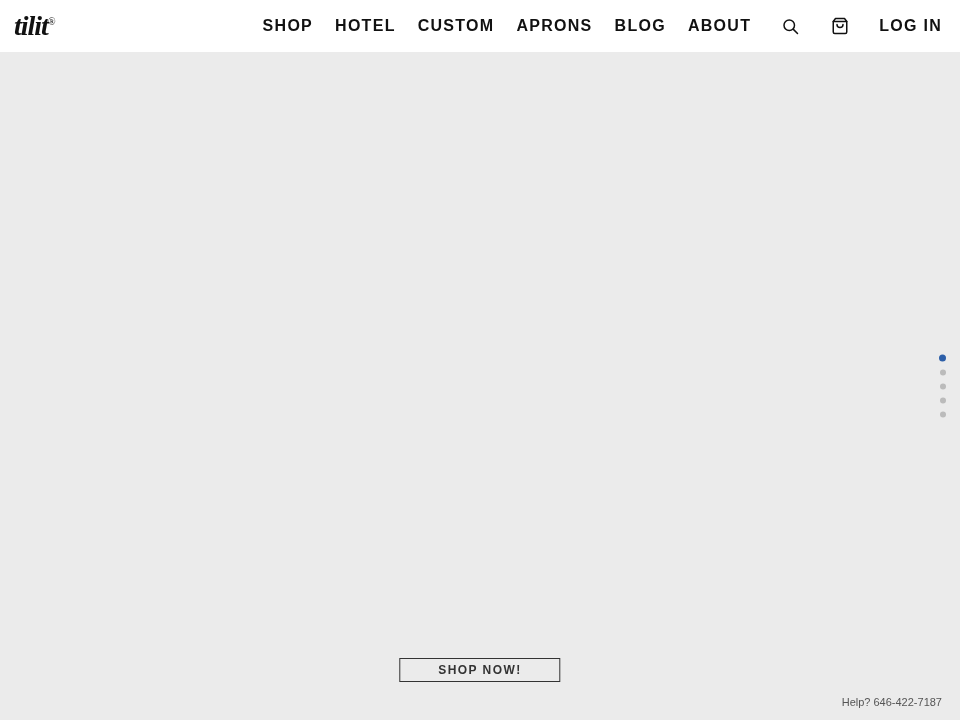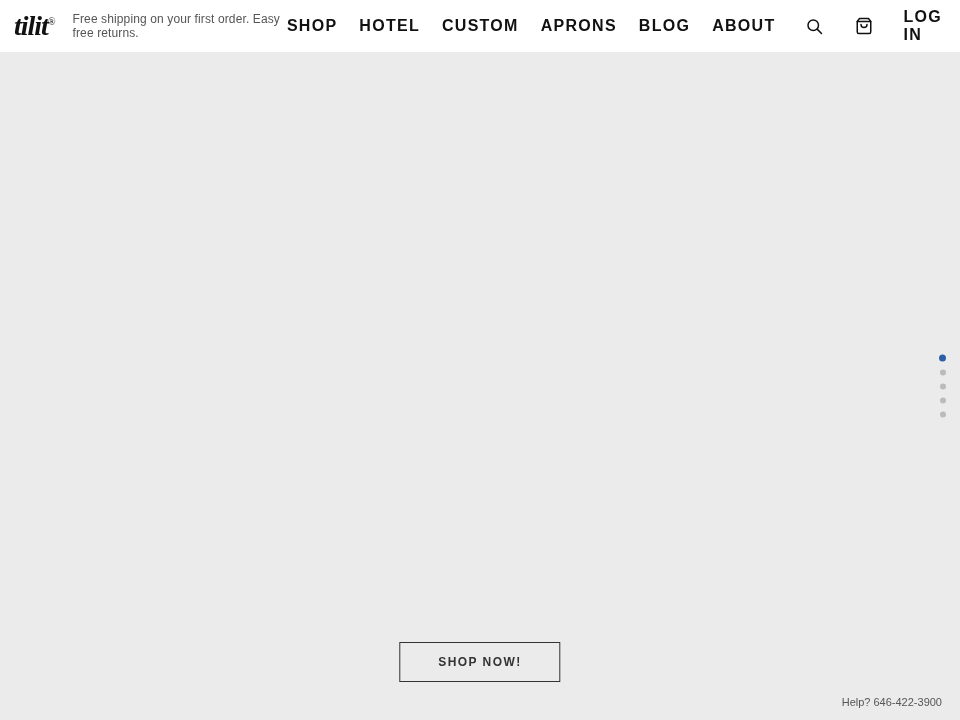--- a/index.html
+++ b/index.html
@@ -145,21 +145,21 @@
     
     .cta-container {
       position: absolute;
       bottom: 38px;
       left: 50%;
       transform: translateX(-50%);
     }
 
     .shop-now-btn {
       display: block;
-      padding: 12px 38px;
+      padding: 4px 38px;
       border: 1.5px solid #333;
       background: transparent;
       font-size: 12px;
       font-weight: 700;
       letter-spacing: 0.12em;
       text-transform: uppercase;
       color: #333;
       cursor: pointer;
       text-decoration: none;
       white-space: nowrap;
@@ -177,21 +177,20 @@
 </head>
 <body>
 
 <header class="header">
   <div class="header-left">
     <div class="logo">
       <span class="logo-text">
         <em>tilit</em><span class="logo-reg">®</span>
       </span>
     </div>
-    <span class="header-tagline">Free shipping on your first order. Easy free returns.</span>
   </div>
 
   <nav class="header-nav">
     <a class="nav-link">SHOP</a>
     <a class="nav-link">HOTEL</a>
     <a class="nav-link">CUSTOM</a>
     <a class="nav-link">APRONS</a>
     <a class="nav-link">BLOG</a>
     <a class="nav-link">ABOUT</a>
 
@@ -221,15 +220,15 @@
     <div class="dot"></div>
     <div class="dot"></div>
     <div class="dot"></div>
     <div class="dot"></div>
   </div>
 
   <div class="cta-container">
     <a class="shop-now-btn">SHOP NOW!</a>
   </div>
 
-  <div class="help-text">Help? 646-422-3900</div>
+  <div class="help-text">Help? 646-422-7187</div>
 
 </main>
 
 </body></html>

